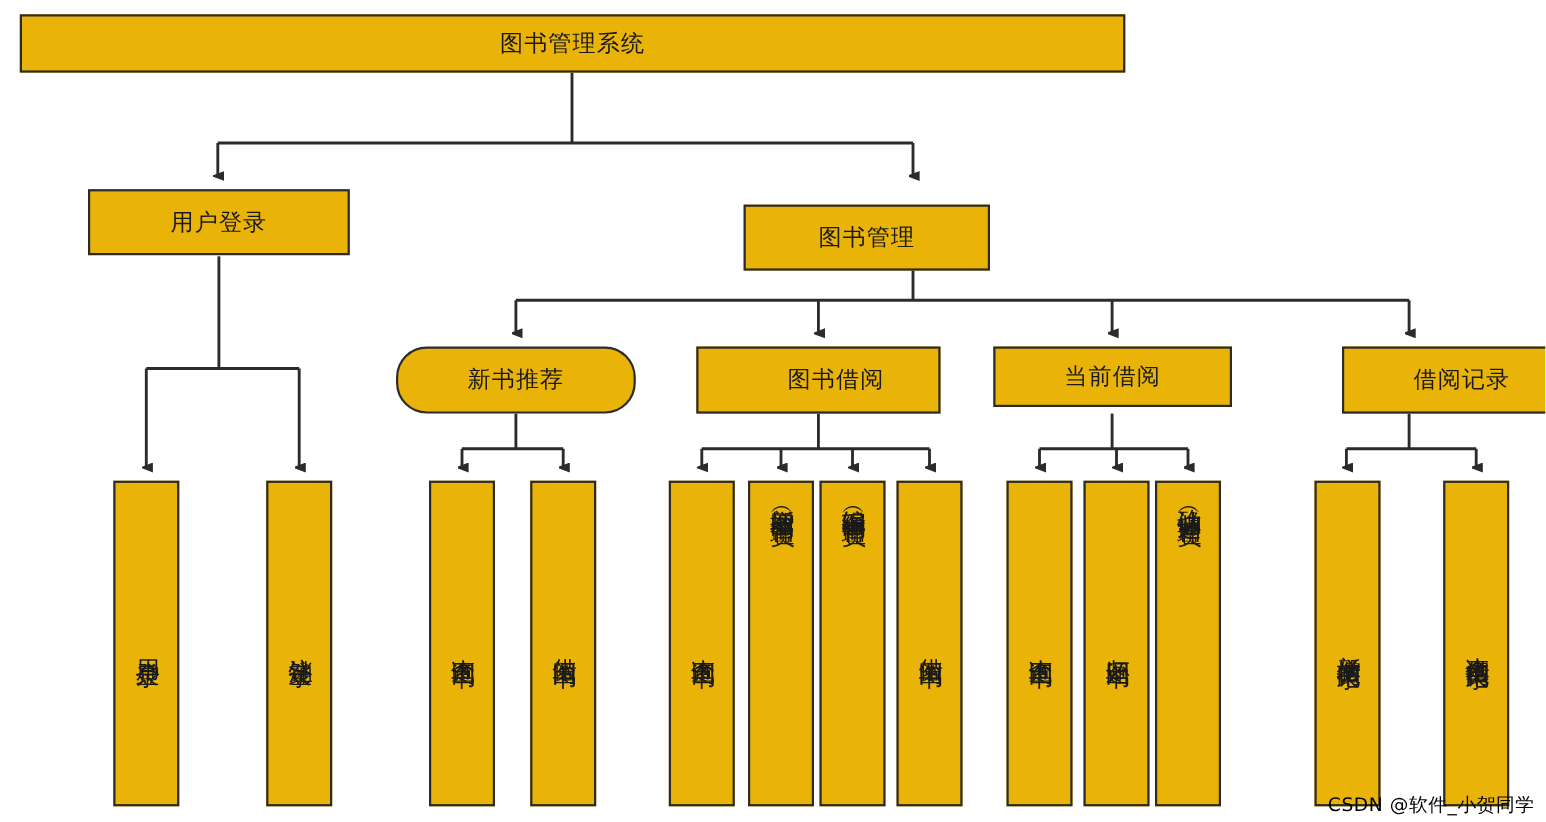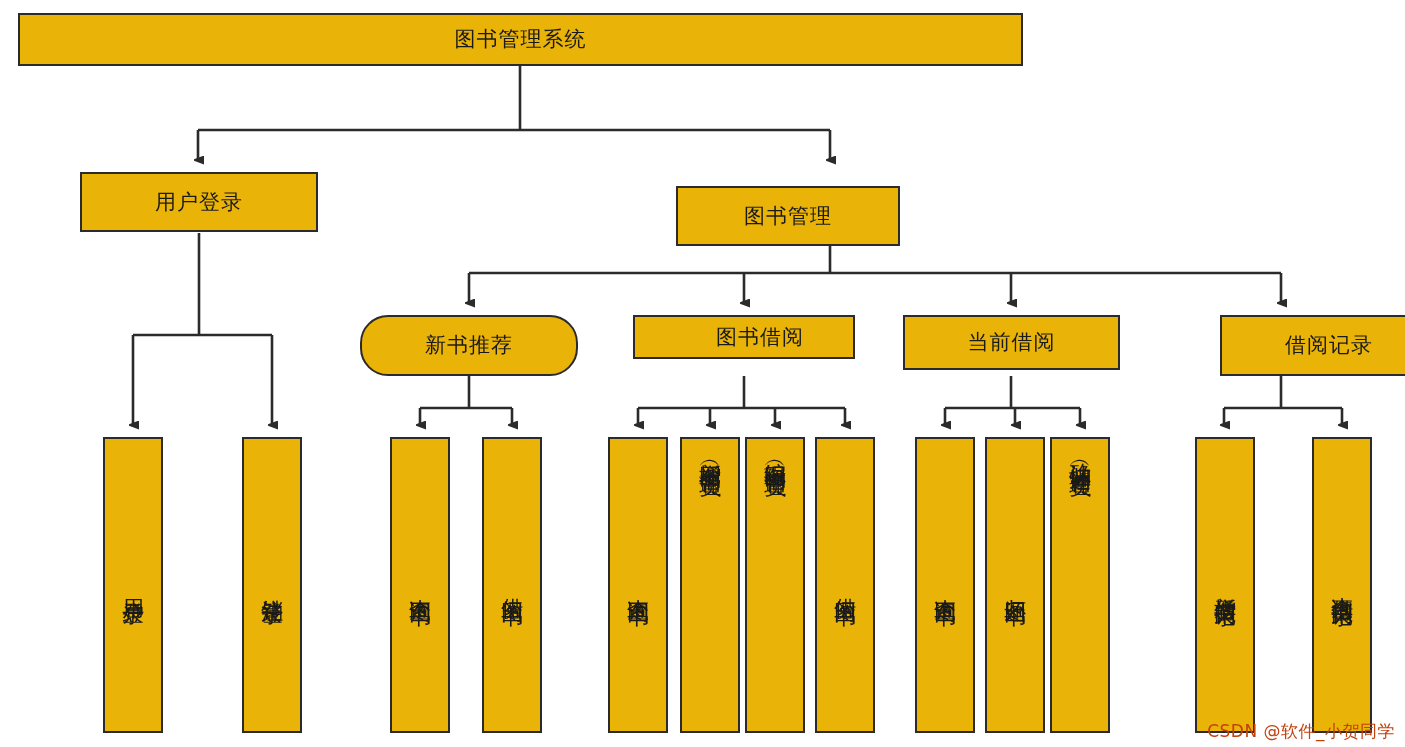--- a/index.html
+++ b/index.html
@@ -65,21 +65,21 @@
   }
   .node.vert.shortlbl {
     align-items: center;
     padding-top: 0;
   }
   .watermark {
     position: absolute;
     right: 10px;
     bottom: 4px;
     font-size: 17px;
-    color: #c2410c;
+    color: #000000;
     white-space: nowrap;
     letter-spacing: 0.5px;
   }
 </style>
 </head>
 <body>
 
 <div id="canvas">
 
   <svg class="links" viewBox="0 0 1405 747" xmlns="http://www.w3.org/2000/svg">
@@ -139,21 +139,21 @@
   <div class="node horiz" style="left:80px; top:172px; width:238px; height:60px;">
     <span class="label">用户登录</span>
   </div>
   <div class="node horiz" style="left:676px; top:172px; width:224px; height:60px;margin-top:14px;">
     <span class="label">图书管理</span>
   </div>
 
   <div class="node horiz" style="left:360px; top:315px; width:218px; height:61px;border-radius:28px;">
     <span class="label">新书推荐</span>
   </div>
-  <div class="node horiz" style="left:633px; top:315px; width:222px; height:44px;padding-left:32px;">
+  <div class="node horiz" style="left:633px; top:315px; width:222px; height:61px;padding-left:32px;">
     <span class="label">图书借阅</span>
   </div>
   <div class="node horiz" style="left:903px; top:315px; width:217px; height:55px;">
     <span class="label">当前借阅</span>
   </div>
   <div class="node horiz" style="left:1220px; top:315px; width:218px; height:61px;">
     <span class="label">借阅记录</span>
   </div>
 
   <div class="node vert shortlbl" style="left:103px; top:437px; width:60px; height:296px;">

